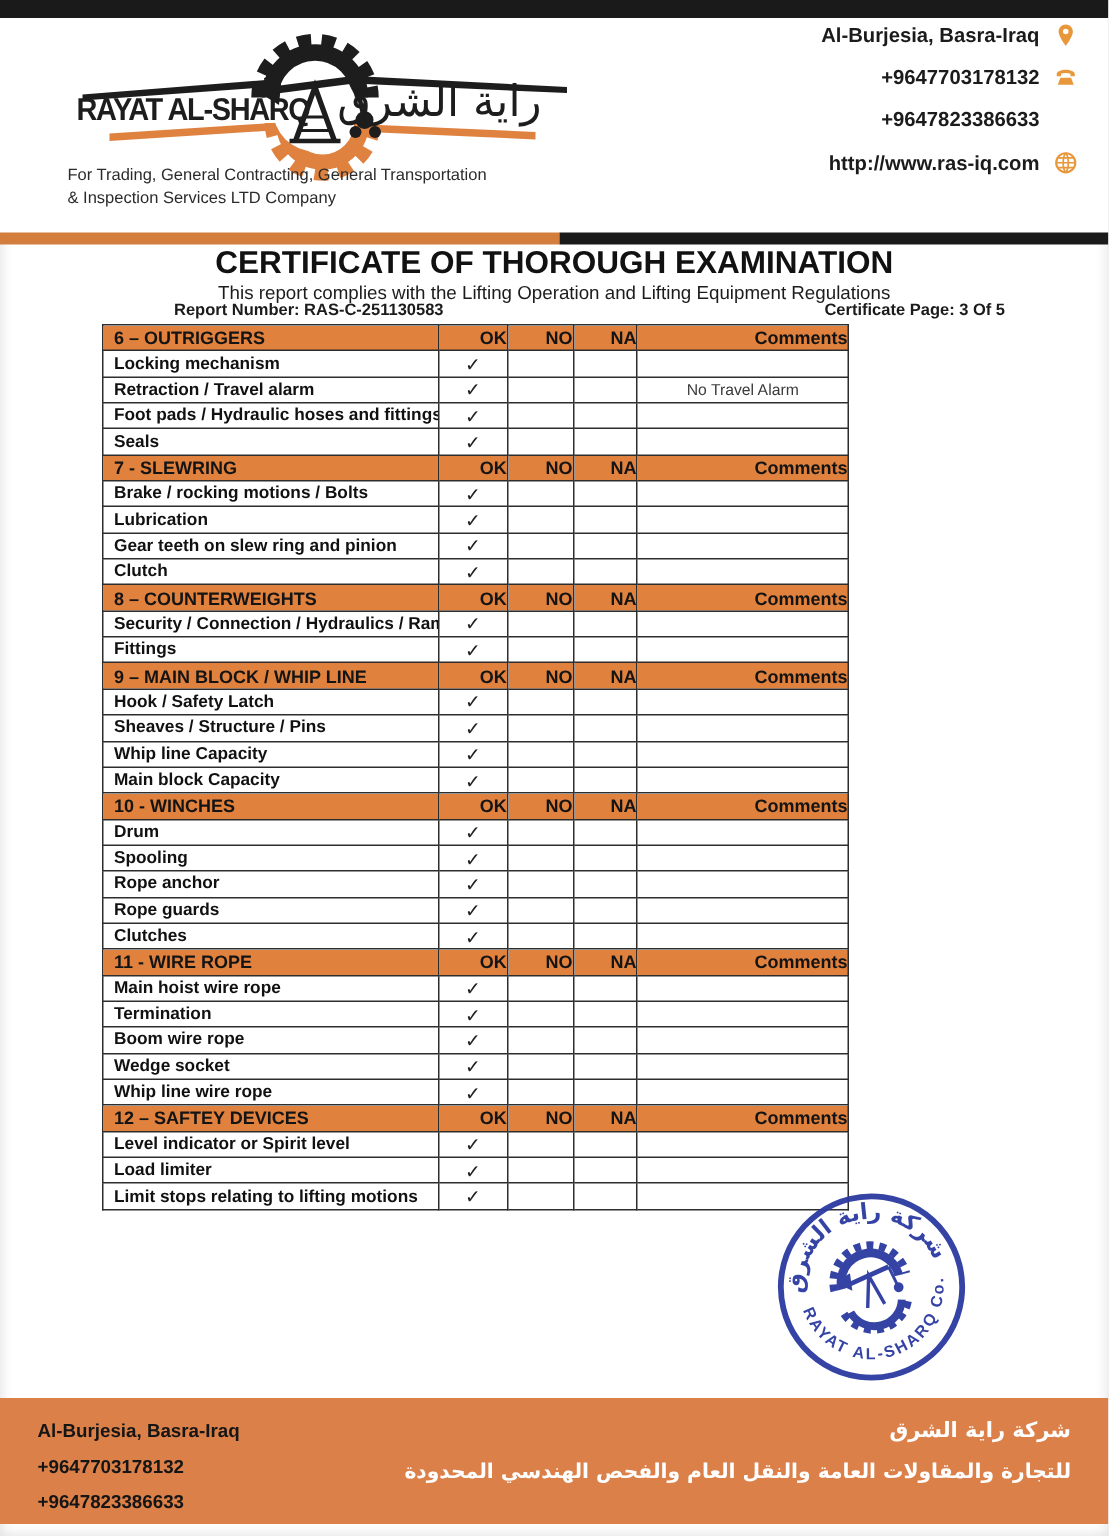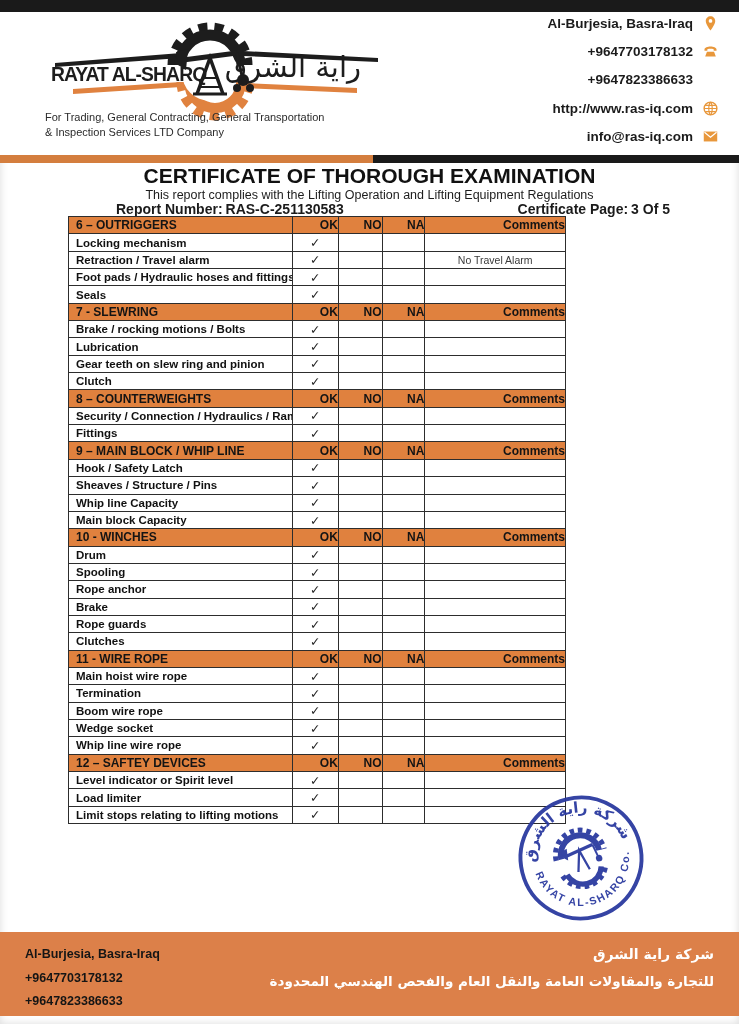--- a/index.html
+++ b/index.html
@@ -33,21 +33,21 @@
   .cicon svg{width:17px;height:17px;fill:currentColor;}
   
   .divider{position:absolute;top:155px;left:0;right:0;height:8px;display:flex;}
   .div-orange{width:50.5%;background:var(--divider-orange);}
   .div-black{flex:1;background:var(--bar-black);}
   
   .doc-title{position:absolute;top:164px;left:0;right:0;text-align:center;font-size:21px;font-weight:bold;
              color:#111;letter-spacing:0;}
   .doc-subtitle{position:absolute;top:188px;left:0;right:0;text-align:center;font-size:12.5px;color:#1c1c1c;}
   .report-line{position:absolute;top:201px;left:68px;width:605px;display:flex;justify-content:space-between;
-               font-size:14px;font-weight:bold;color:#1b1b1b;padding-left:48px;}
+               font-size:11px;font-weight:bold;color:#1b1b1b;padding-left:48px;}
   .report-line .grp span{margin-right:3px;}
   
   .insp-table{position:absolute;left:68px;top:216px;width:498px;border-collapse:collapse;table-layout:fixed;}
   .insp-table td{border:1px solid #2d2d2d;height:17.35px;vertical-align:middle;overflow:hidden;white-space:nowrap;}
   .insp-table td.item{padding-left:7px;font-size:11.5px;font-weight:bold;color:#111;text-align:left;}
   .insp-table td.check{text-align:center;font-size:12.5px;color:#222;}
   .insp-table td.comment{text-align:center;font-size:10.5px;color:#3a3a3a;font-weight:normal;}
   .insp-table tr.sec-row td{background:var(--orange);font-weight:bold;color:#141414;}
   .insp-table tr.sec-row td.item{font-size:12px;}
   .insp-table tr.sec-row td.col-h{text-align:right;font-size:12px;}
@@ -132,29 +132,20 @@
         </li>
         <li>
           <span>http://www.ras-iq.com</span>
           <span class="cicon">
             <svg viewBox="0 0 24 24">
               <circle cx="12" cy="12" r="9" fill="none" stroke="currentColor" stroke-width="2"></circle>
               <path d="M3 12h18M12 3c3.2 3 3.2 15 0 18M12 3c-3.2 3-3.2 15 0 18M4.5 7.5h15M4.5 16.5h15" fill="none" stroke="currentColor" stroke-width="1.6"></path>
             </svg>
           </span>
         </li>
-        <li>
-          <span>info@ras-iq.com</span>
-          <span class="cicon">
-            <svg viewBox="0 0 24 24">
-              <path d="M2.5 5h19v14h-19z"></path>
-              <path d="M3.5 6 12 13 20.5 6" fill="none" stroke="#fff" stroke-width="1.8"></path>
-            </svg>
-          </span>
-        </li>
       </ul>
   </header>
 
   <div class="divider">
     <span class="div-orange"></span>
     <span class="div-black"></span>
   </div>
 
   <h1 class="doc-title">CERTIFICATE OF THOROUGH EXAMINATION</h1>
   <p class="doc-subtitle">This report complies with the Lifting Operation and Lifting Equipment Regulations</p>
@@ -319,27 +310,20 @@
         </tr>
         <tr>
           <td class="item">Spooling</td>
           <td class="check">✓</td>
           <td class="check"></td>
           <td class="check"></td>
           <td class="comment"></td>
         </tr>
         <tr>
           <td class="item">Rope anchor</td>
-          <td class="check">✓</td>
-          <td class="check"></td>
-          <td class="check"></td>
-          <td class="comment"></td>
-        </tr>
-        <tr>
-          <td class="item">Brake</td>
           <td class="check">✓</td>
           <td class="check"></td>
           <td class="check"></td>
           <td class="comment"></td>
         </tr>
         <tr>
           <td class="item">Rope guards</td>
           <td class="check">✓</td>
           <td class="check"></td>
           <td class="check"></td>

